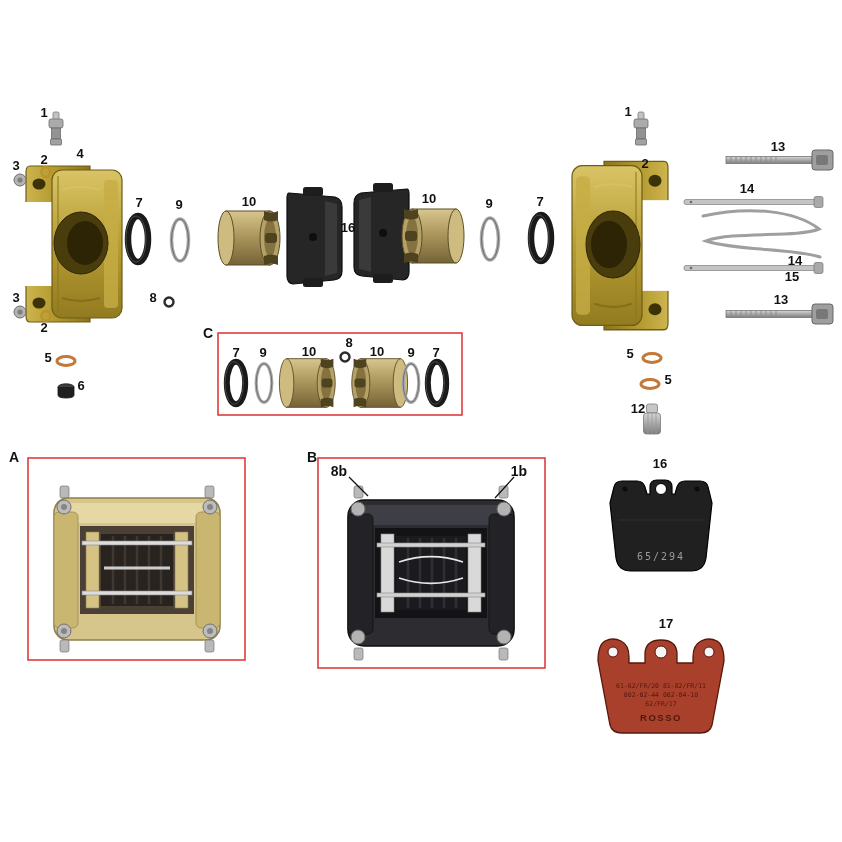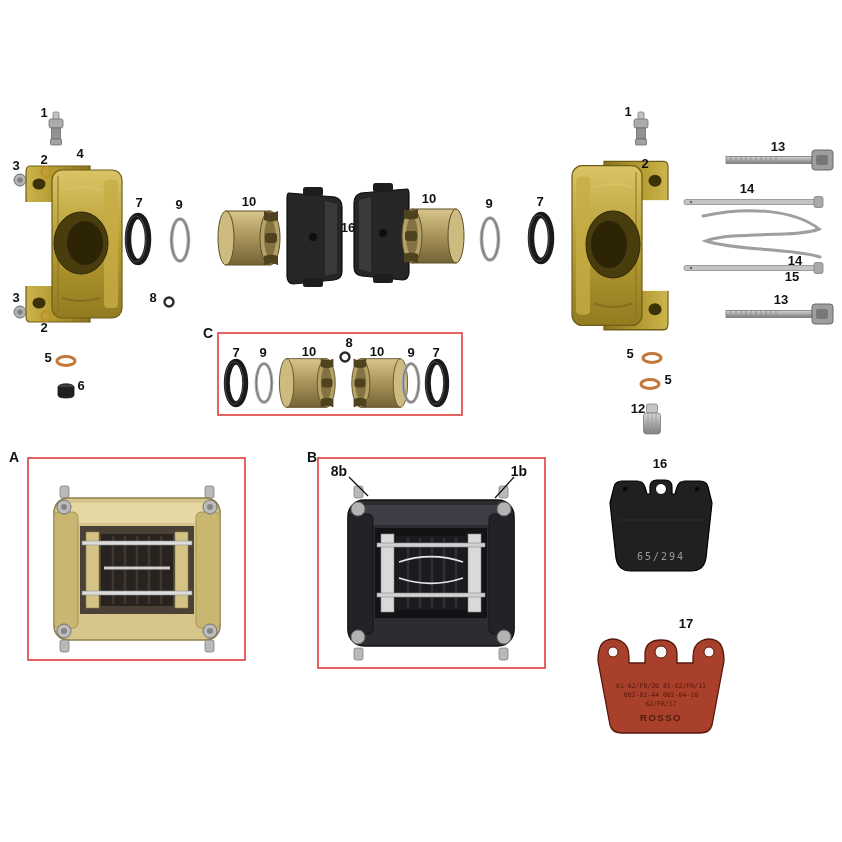--- a/index.html
+++ b/index.html
@@ -293,16 +293,16 @@
       <div class="callout" style="left: 309px; top: 351px;">10</div>
       <div class="callout" style="left: 349px; top: 342px;">8</div>
       <div class="callout" style="left: 377px; top: 351px;">10</div>
       <div class="callout" style="left: 411px; top: 352px;">9</div>
       <div class="callout" style="left: 436px; top: 352px;">7</div>
       <div class="callout letter" style="left: 14px; top: 457px;">A</div>
       <div class="callout letter" style="left: 312px; top: 457px;">B</div>
       <div class="callout letter" style="left: 339px; top: 471px;">8b</div>
       <div class="callout letter" style="left: 519px; top: 471px;">1b</div>
       <div class="callout" style="left: 660px; top: 463px;">16</div>
-      <div class="callout" style="left: 686px; top: 623px;">17</div>
+      <div class="callout" style="left: 666px; top: 623px;">17</div>
     </div>
 
 </div>
 
 </body></html>

